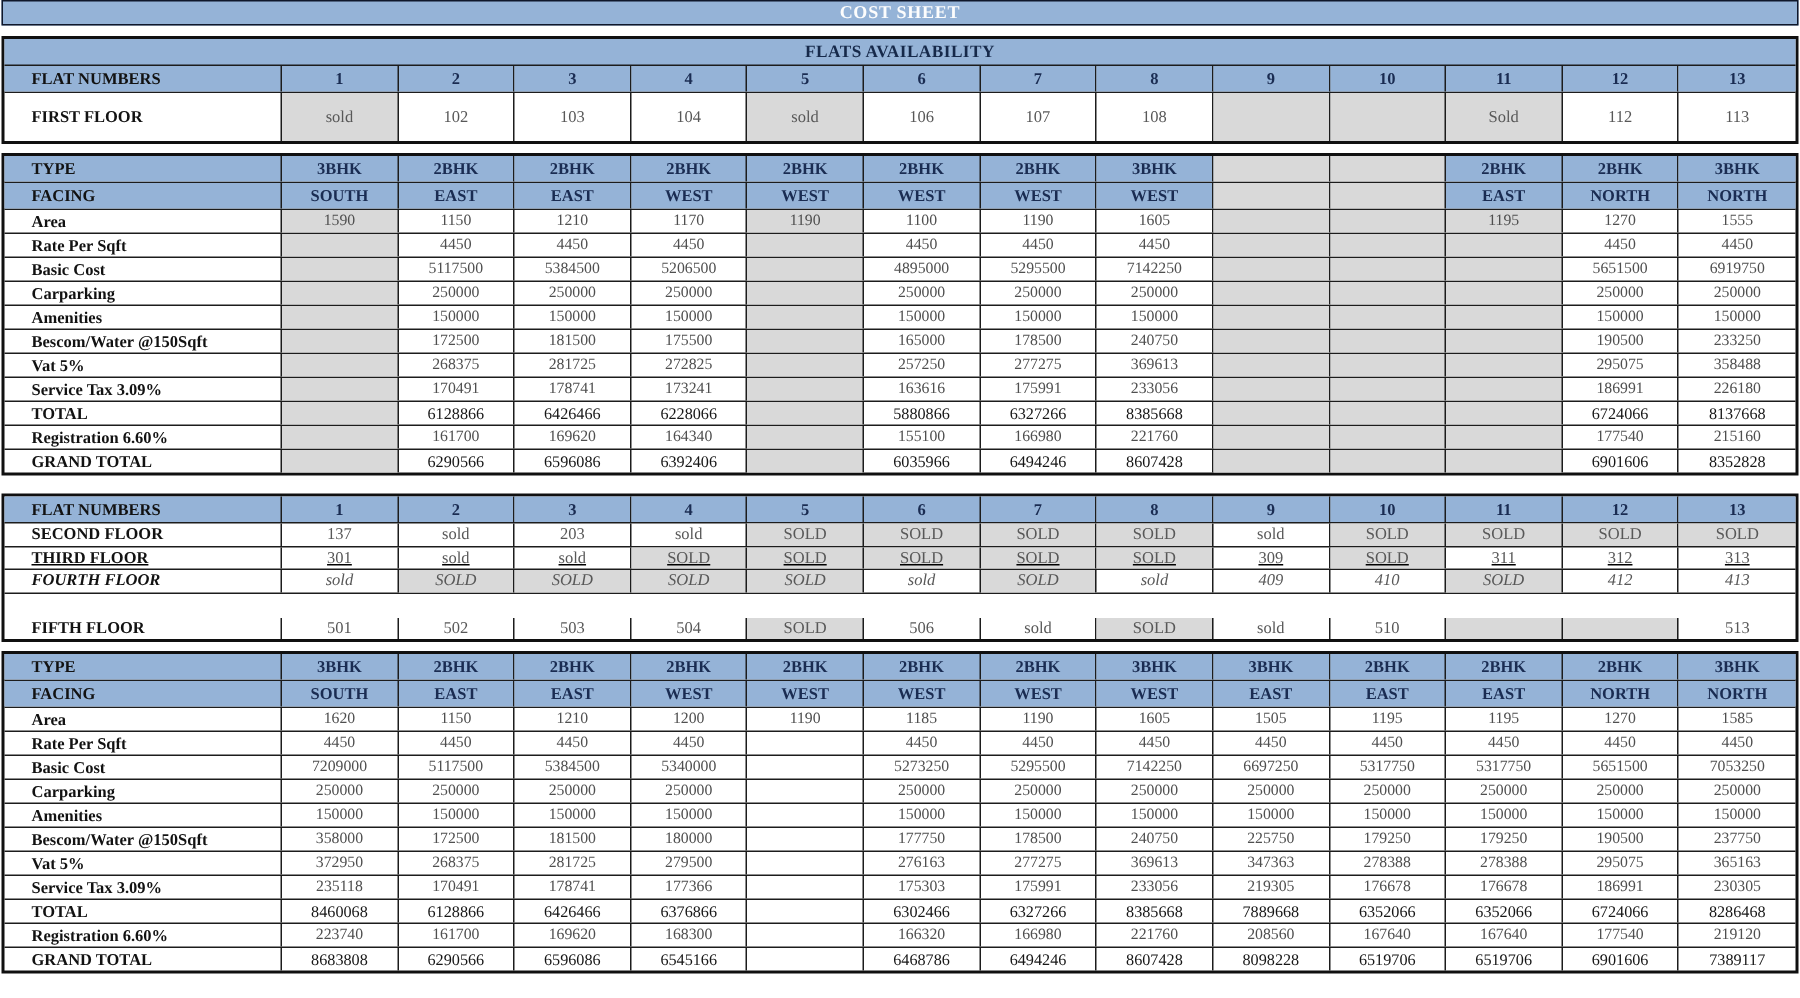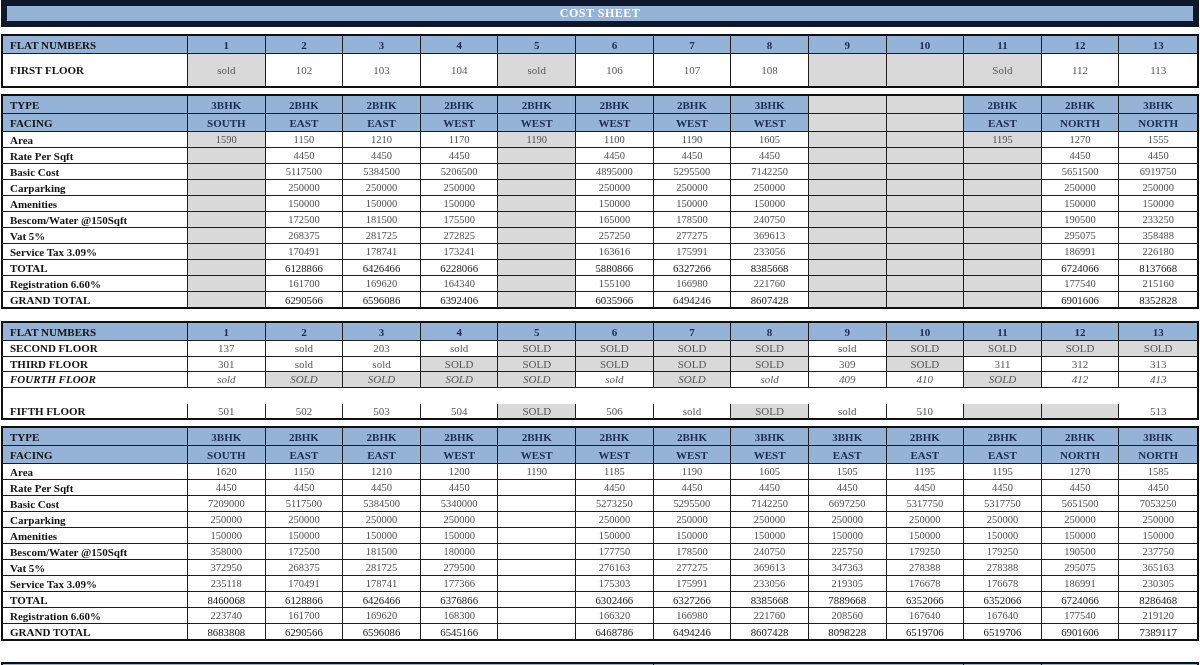--- a/index.html
+++ b/index.html
@@ -7,21 +7,21 @@
     position:relative;
     width:1200px;height:665px;
     box-sizing:border-box;
     font-family:"Liberation Serif","DejaVu Serif",serif;
     background:#ffffff;
     overflow:hidden;
     padding:0 1px;
   }
   .banner{
     height:15px;
-    border:6px solid #0f172a;
+    border:1px solid #0f172a;
     background:#95B3D7;
     color:#fdfdfd;
     font-weight:bold;
     font-size:12px;
     letter-spacing:.5px;
     display:flex;align-items:center;justify-content:center;
   }
   .gap{width:100%;}
   .section{border:2px solid #101010;box-sizing:border-box;background:#fff;}
   .row{
@@ -38,21 +38,21 @@
   }
   .cell{
     border-right:1px solid #1c1c1c;
     display:flex;align-items:center;justify-content:center;
     font-size:10.5px;color:#4f4f4f;
     overflow:hidden;white-space:nowrap;
   }
   .cell:last-child{border-right:0;}
   .cell.label{
     justify-content:flex-start;
-    padding-left:7px;
+    padding-left:18px;
     font-weight:bold;color:#121212;font-size:11px;
   }
   .row.head .cell,.row.blue .cell{
     background:#95B3D7;color:#1a2c52;font-weight:bold;font-size:11px;
   }
   .row.head .cell.label,.row.blue .cell.label{color:#121212;}
   .row.floor .cell:not(.label){font-size:11px;color:#585858;}
   .row.bold .cell:not(.label){font-weight:normal;color:#161616;font-size:10.8px;}
   .cell.g{background:#D9D9D9 !important;}
   .footer-row{
@@ -72,20 +72,21 @@
   .fcell.pct{grid-column:12 / span 1;}
   .fcell.status{grid-column:13 / span 2;}
 </style>
 </head>
 <body>
 
 <div class="sheet">
   <div class="banner">COST SHEET</div>
   <div class="gap" style="height:7px"></div>
   <div class="section" id="sec-a1">
+      <div class="row merged" style="height: 17px;">FLATS AVAILABILITY</div>
       <div class="row head" style="height: 17px;">
         <div class="cell label">FLAT NUMBERS</div>
         <div class="cell">1</div>
         <div class="cell">2</div>
         <div class="cell">3</div>
         <div class="cell">4</div>
         <div class="cell">5</div>
         <div class="cell">6</div>
         <div class="cell">7</div>
         <div class="cell">8</div>
@@ -350,21 +351,21 @@
         <div class="cell g">SOLD</div>
         <div class="cell g">SOLD</div>
         <div class="cell g">SOLD</div>
         <div class="cell g">SOLD</div>
         <div class="cell">sold</div>
         <div class="cell g">SOLD</div>
         <div class="cell g">SOLD</div>
         <div class="cell g">SOLD</div>
         <div class="cell g">SOLD</div>
       </div>
-      <div class="row floor" style="height: 14.5px;">
+      <div class="row floor" style="height: 14.5px; text-decoration: underline;">
         <div class="cell label">THIRD FLOOR</div>
         <div class="cell">301</div>
         <div class="cell">sold</div>
         <div class="cell">sold</div>
         <div class="cell g">SOLD</div>
         <div class="cell g">SOLD</div>
         <div class="cell g">SOLD</div>
         <div class="cell g">SOLD</div>
         <div class="cell g">SOLD</div>
         <div class="cell">309</div>

